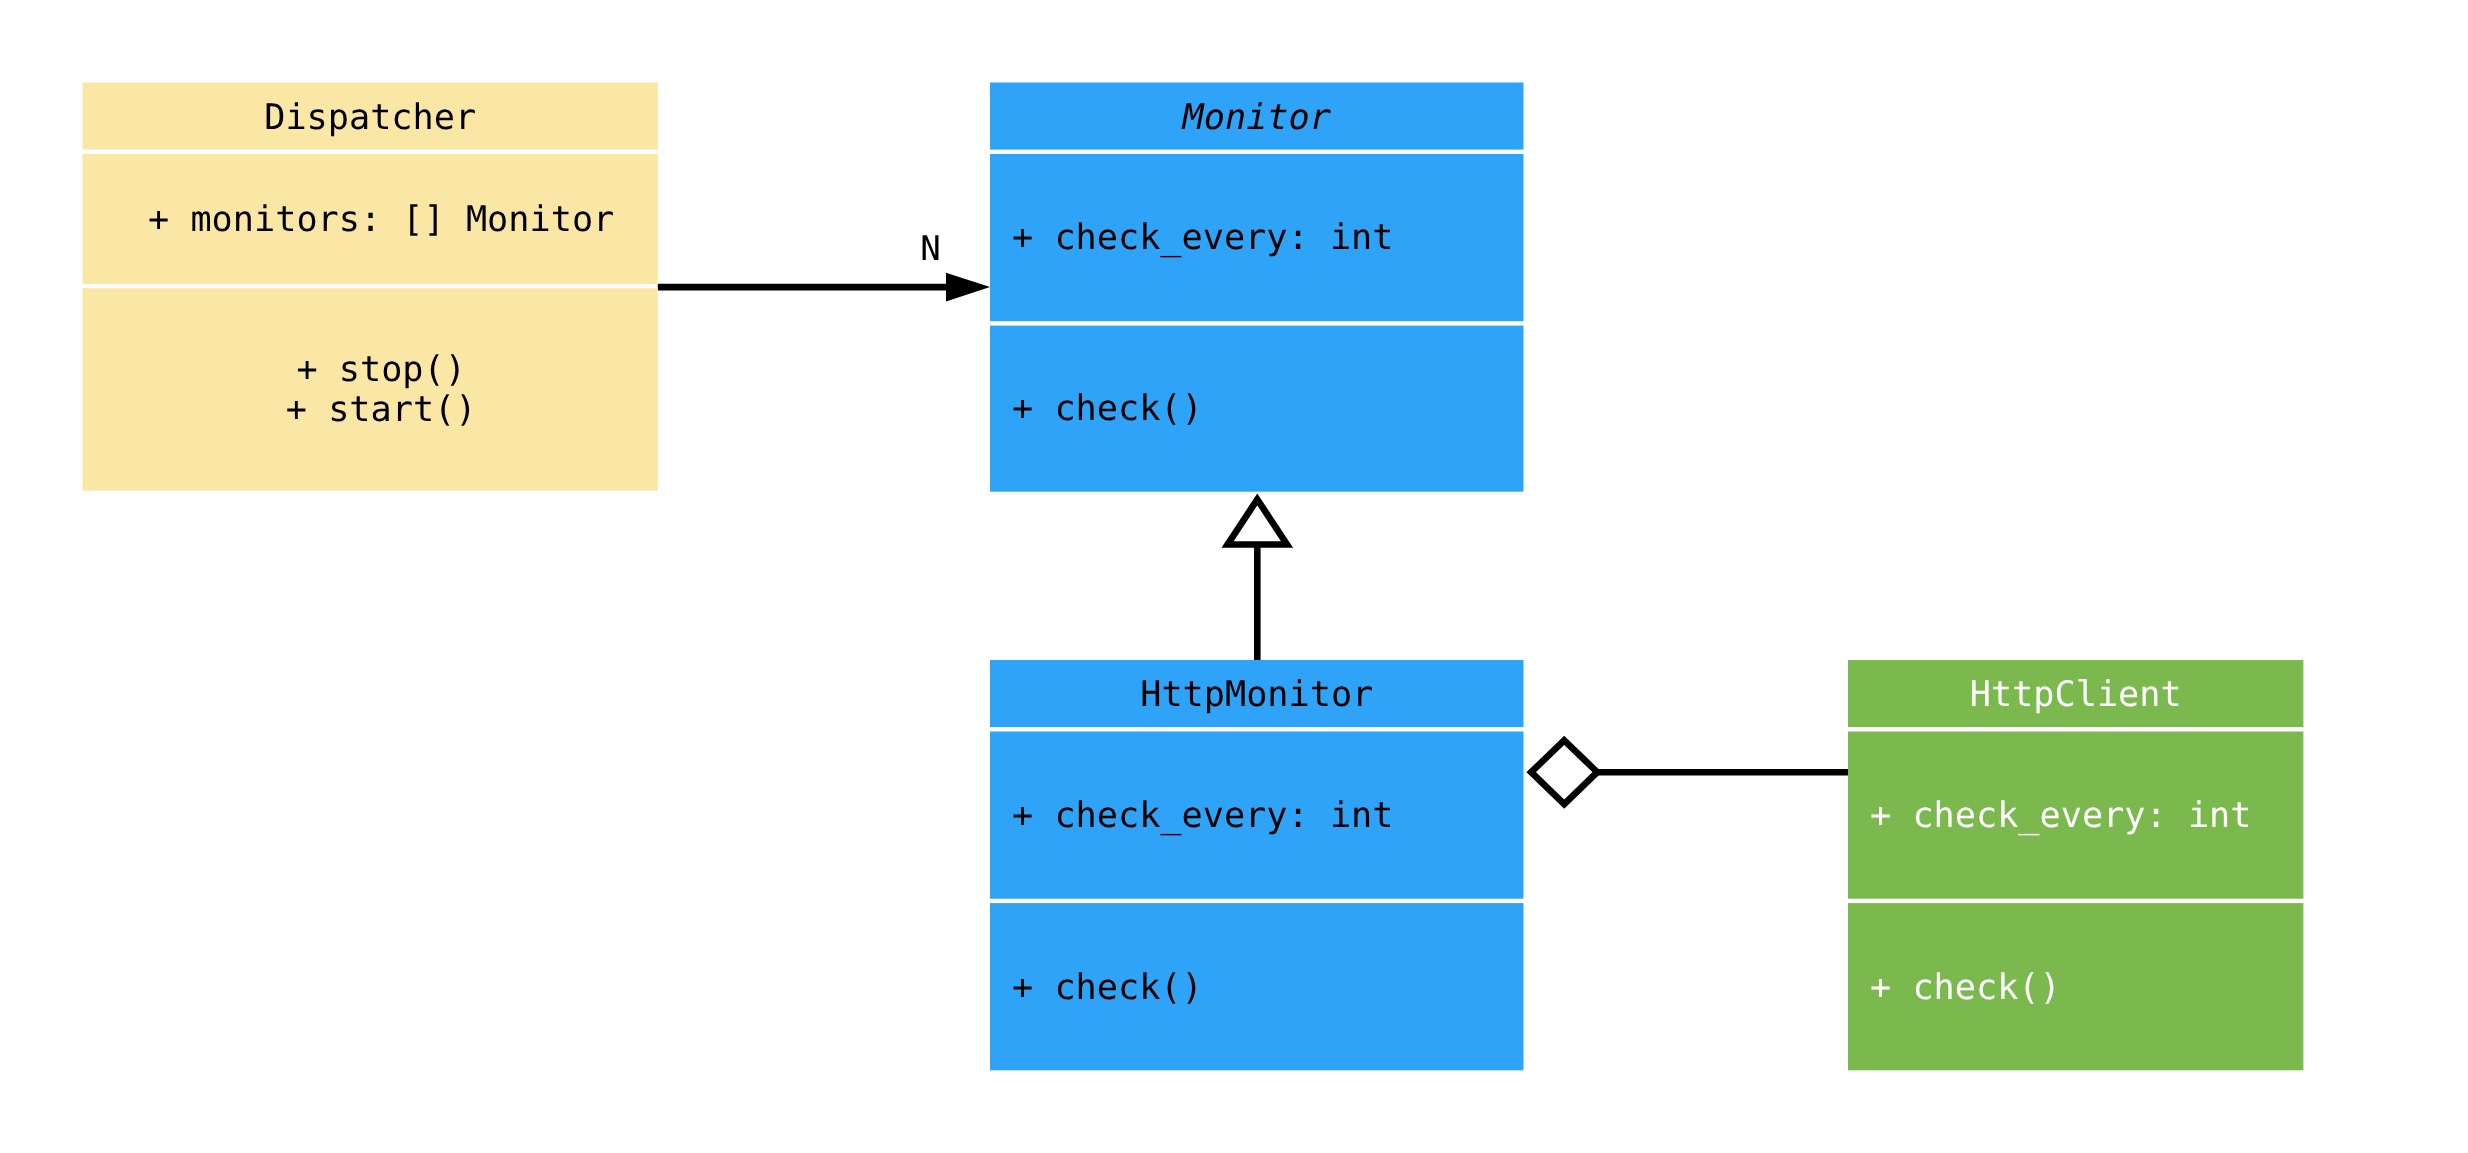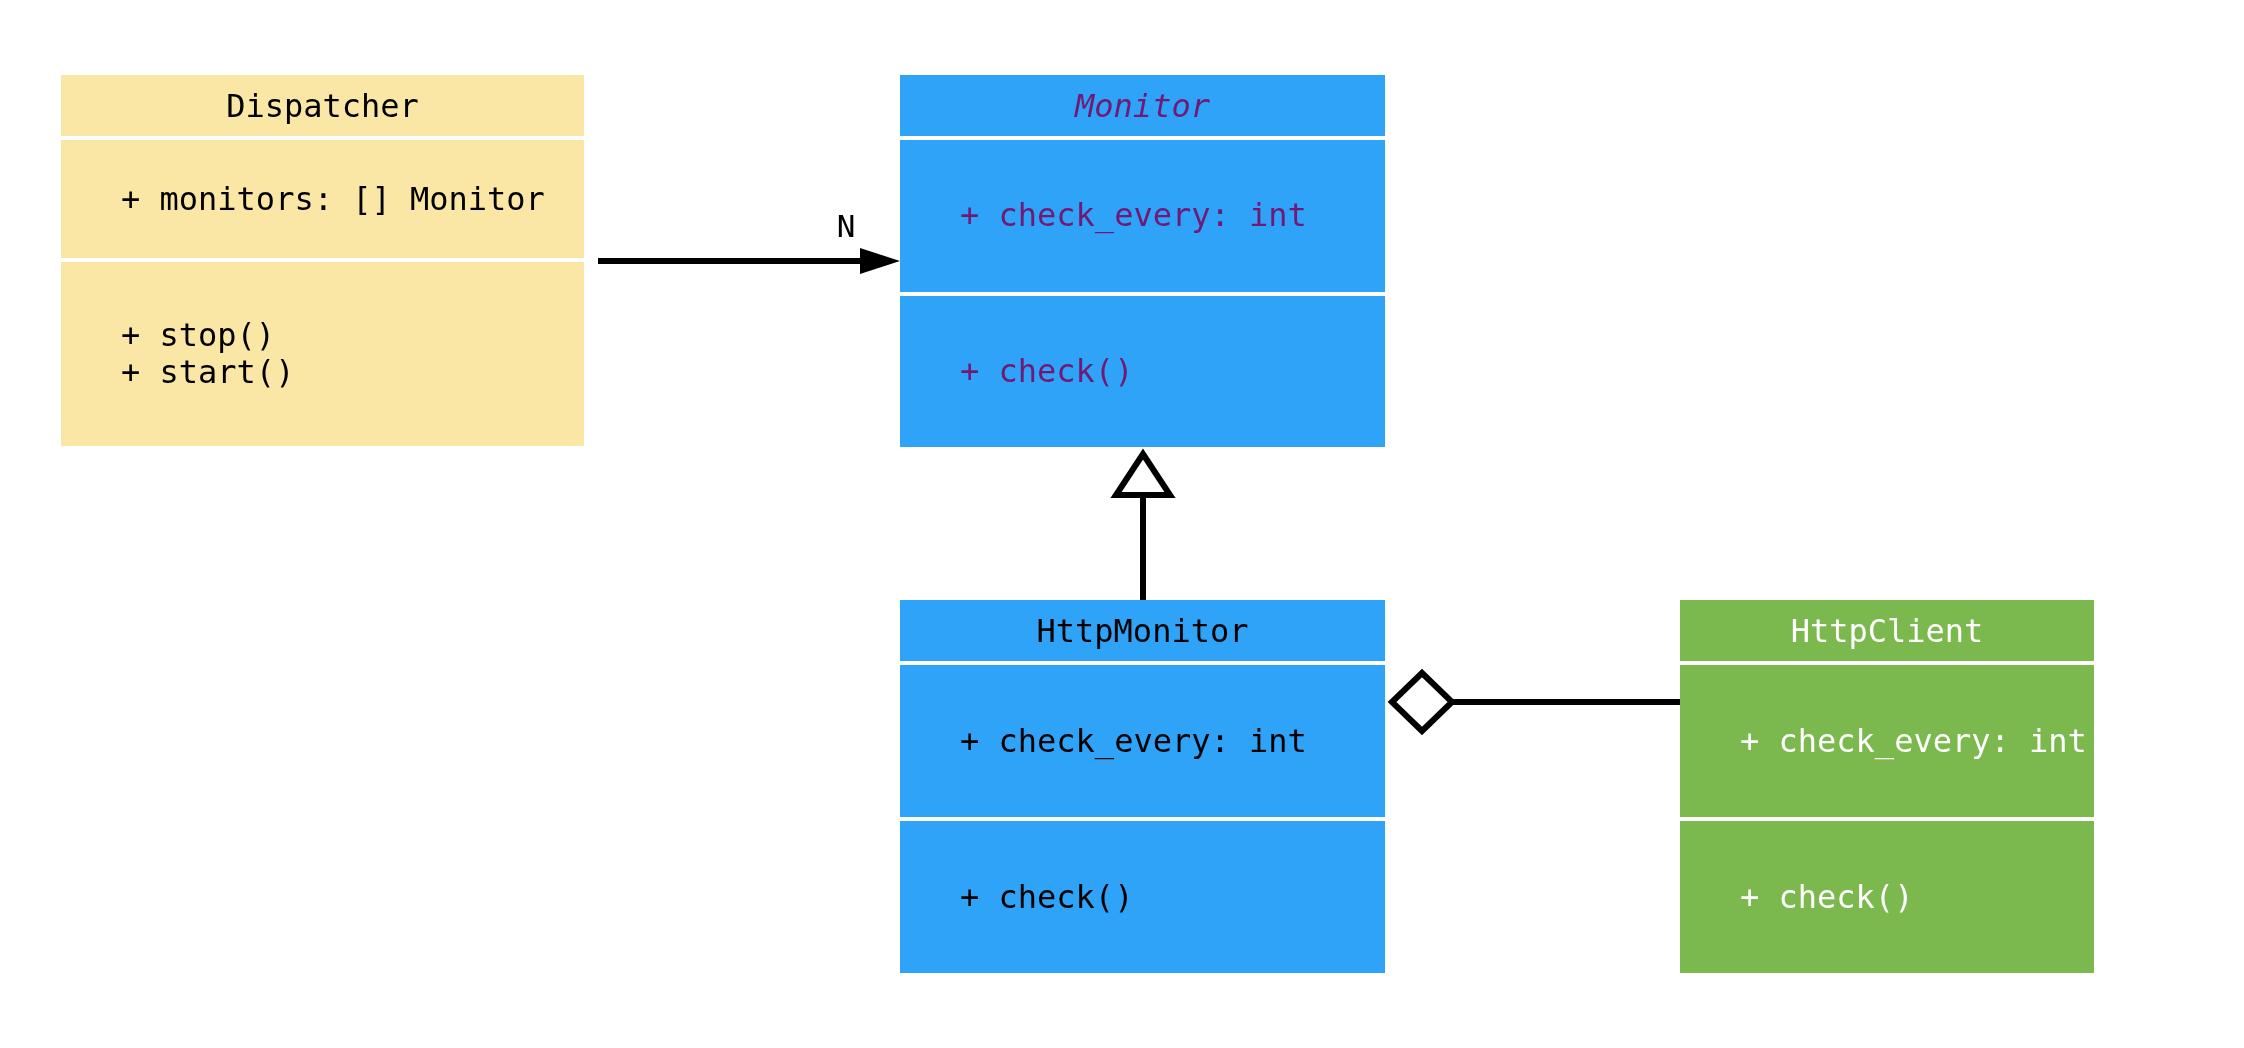--- a/index.html
+++ b/index.html
@@ -38,21 +38,21 @@
     fill: #000000;
     stroke: none;
   }
   .class-box {
     position: absolute;
     display: flex;
     flex-direction: column;
     gap: 4px;
     font-size: 32px;
   }
-  #box-dispatcher { left: 61px;   top: 75px;  width: 523px; height: 371px; }
+  #box-dispatcher { left: 75px;   top: 75px;  width: 523px; height: 371px; text-align: center; }
   #box-monitor    { left: 900px;  top: 75px;  width: 485px; height: 372px; }
   #box-httpmonitor{ left: 900px;  top: 600px; width: 485px; height: 373px; }
   #box-httpclient { left: 1680px; top: 600px; width: 414px; height: 373px; }
 
   .box-title {
     flex: 0 0 61px;
     display: flex;
     align-items: center;
     justify-content: center;
     letter-spacing: 0;
@@ -63,21 +63,20 @@
     display: flex;
     flex-direction: column;
     justify-content: center;
     padding-left: 20px;
     box-sizing: border-box;
   }
   #box-dispatcher .box-attrs { flex: 0 0 118px; }
   .code-line {
     line-height: 37px;
     white-space: pre;
-    margin-left: 40px;
   }
   .multiplicity-label {
     position: absolute;
     left: 806px;
     top: 206px;
     width: 80px;
     height: 40px;
     text-align: center;
     font-size: 31px;
     line-height: 40px;
@@ -114,21 +113,21 @@
     <div class="box-title" style="background-color: rgb(250, 231, 165);">Dispatcher</div>
     <div class="box-section box-attrs" style="background-color: rgb(250, 231, 165);">
       <div class="code-line">+ monitors: [] Monitor</div>
     </div>
     <div class="box-section box-methods" style="background-color: rgb(250, 231, 165);">
       <div class="code-line">+ stop()</div>
       <div class="code-line">+ start()</div>
     </div>
   </div>
 
-  <div class="class-box" id="box-monitor" style="color: #701a75;">
+  <div class="class-box" id="box-monitor" style="color: #000000;">
     <div class="box-title italic" style="background-color: rgb(47, 163, 247);">Monitor</div>
     <div class="box-section box-attrs" style="background-color: rgb(47, 163, 247);">
       <div class="code-line">+ check_every: int</div>
     </div>
     <div class="box-section box-methods" style="background-color: rgb(47, 163, 247);">
       <div class="code-line">+ check()</div>
     </div>
   </div>
 
   <div class="class-box" id="box-httpmonitor" style="color: #000000;">

